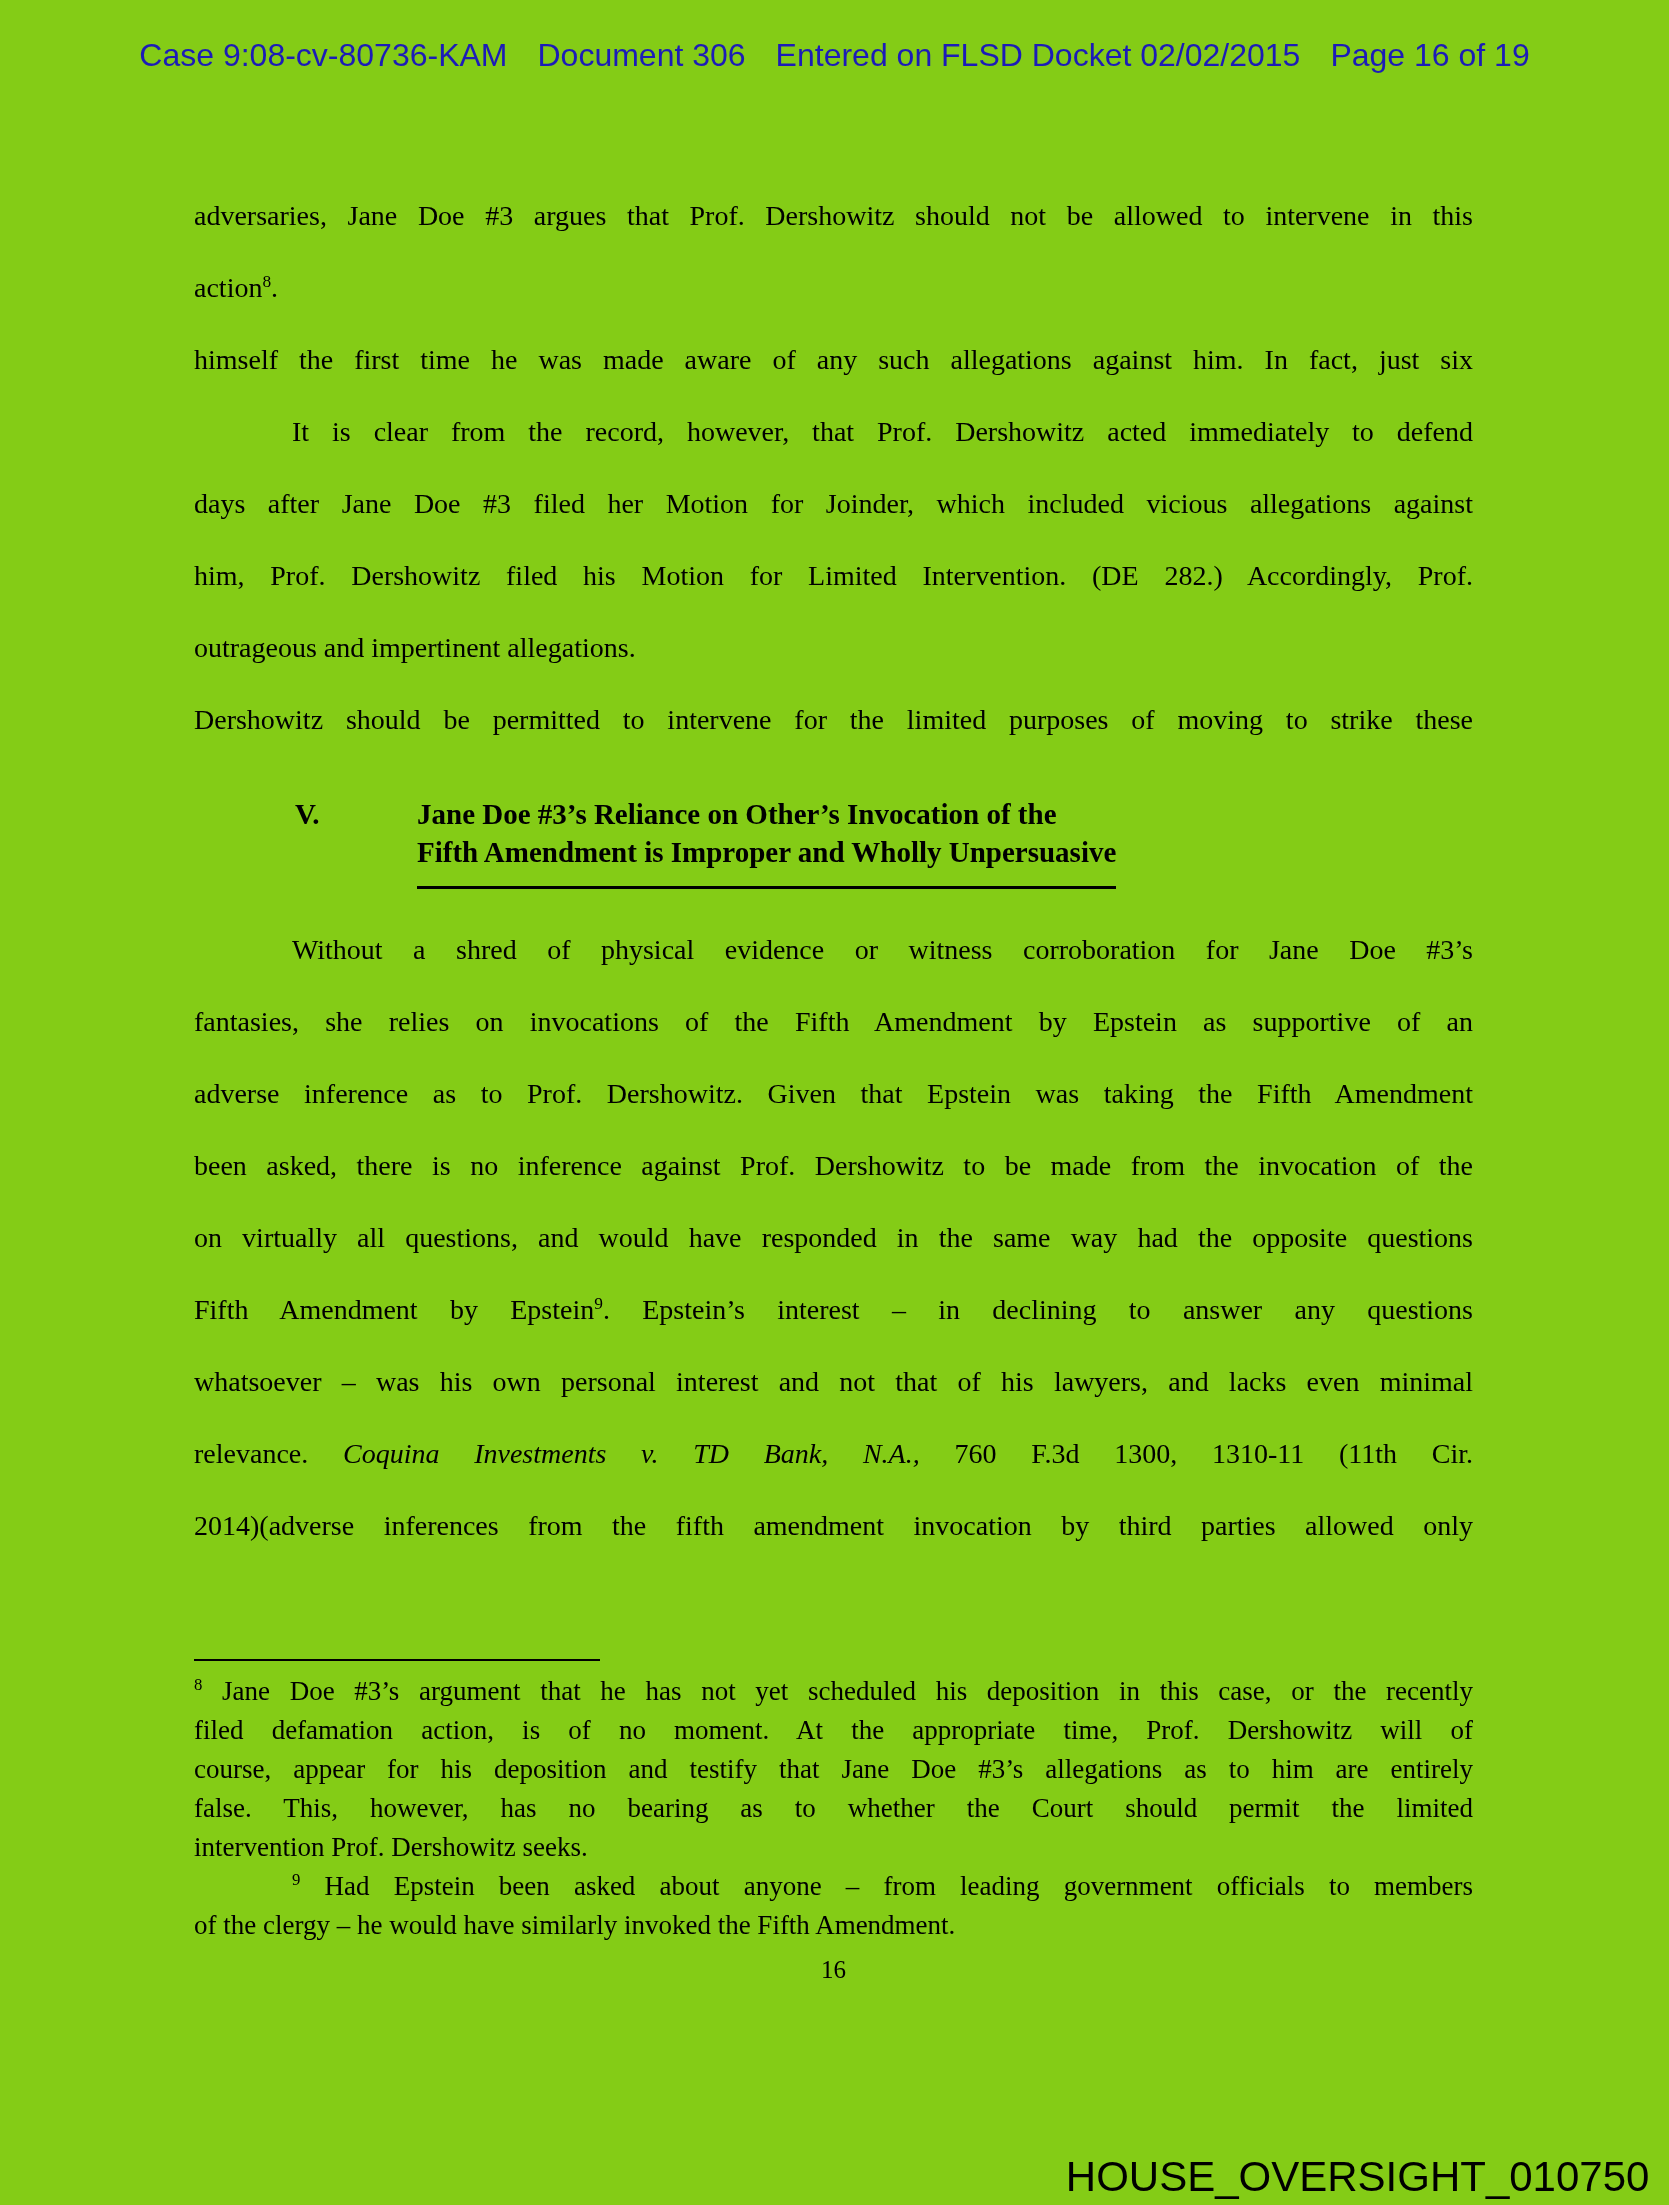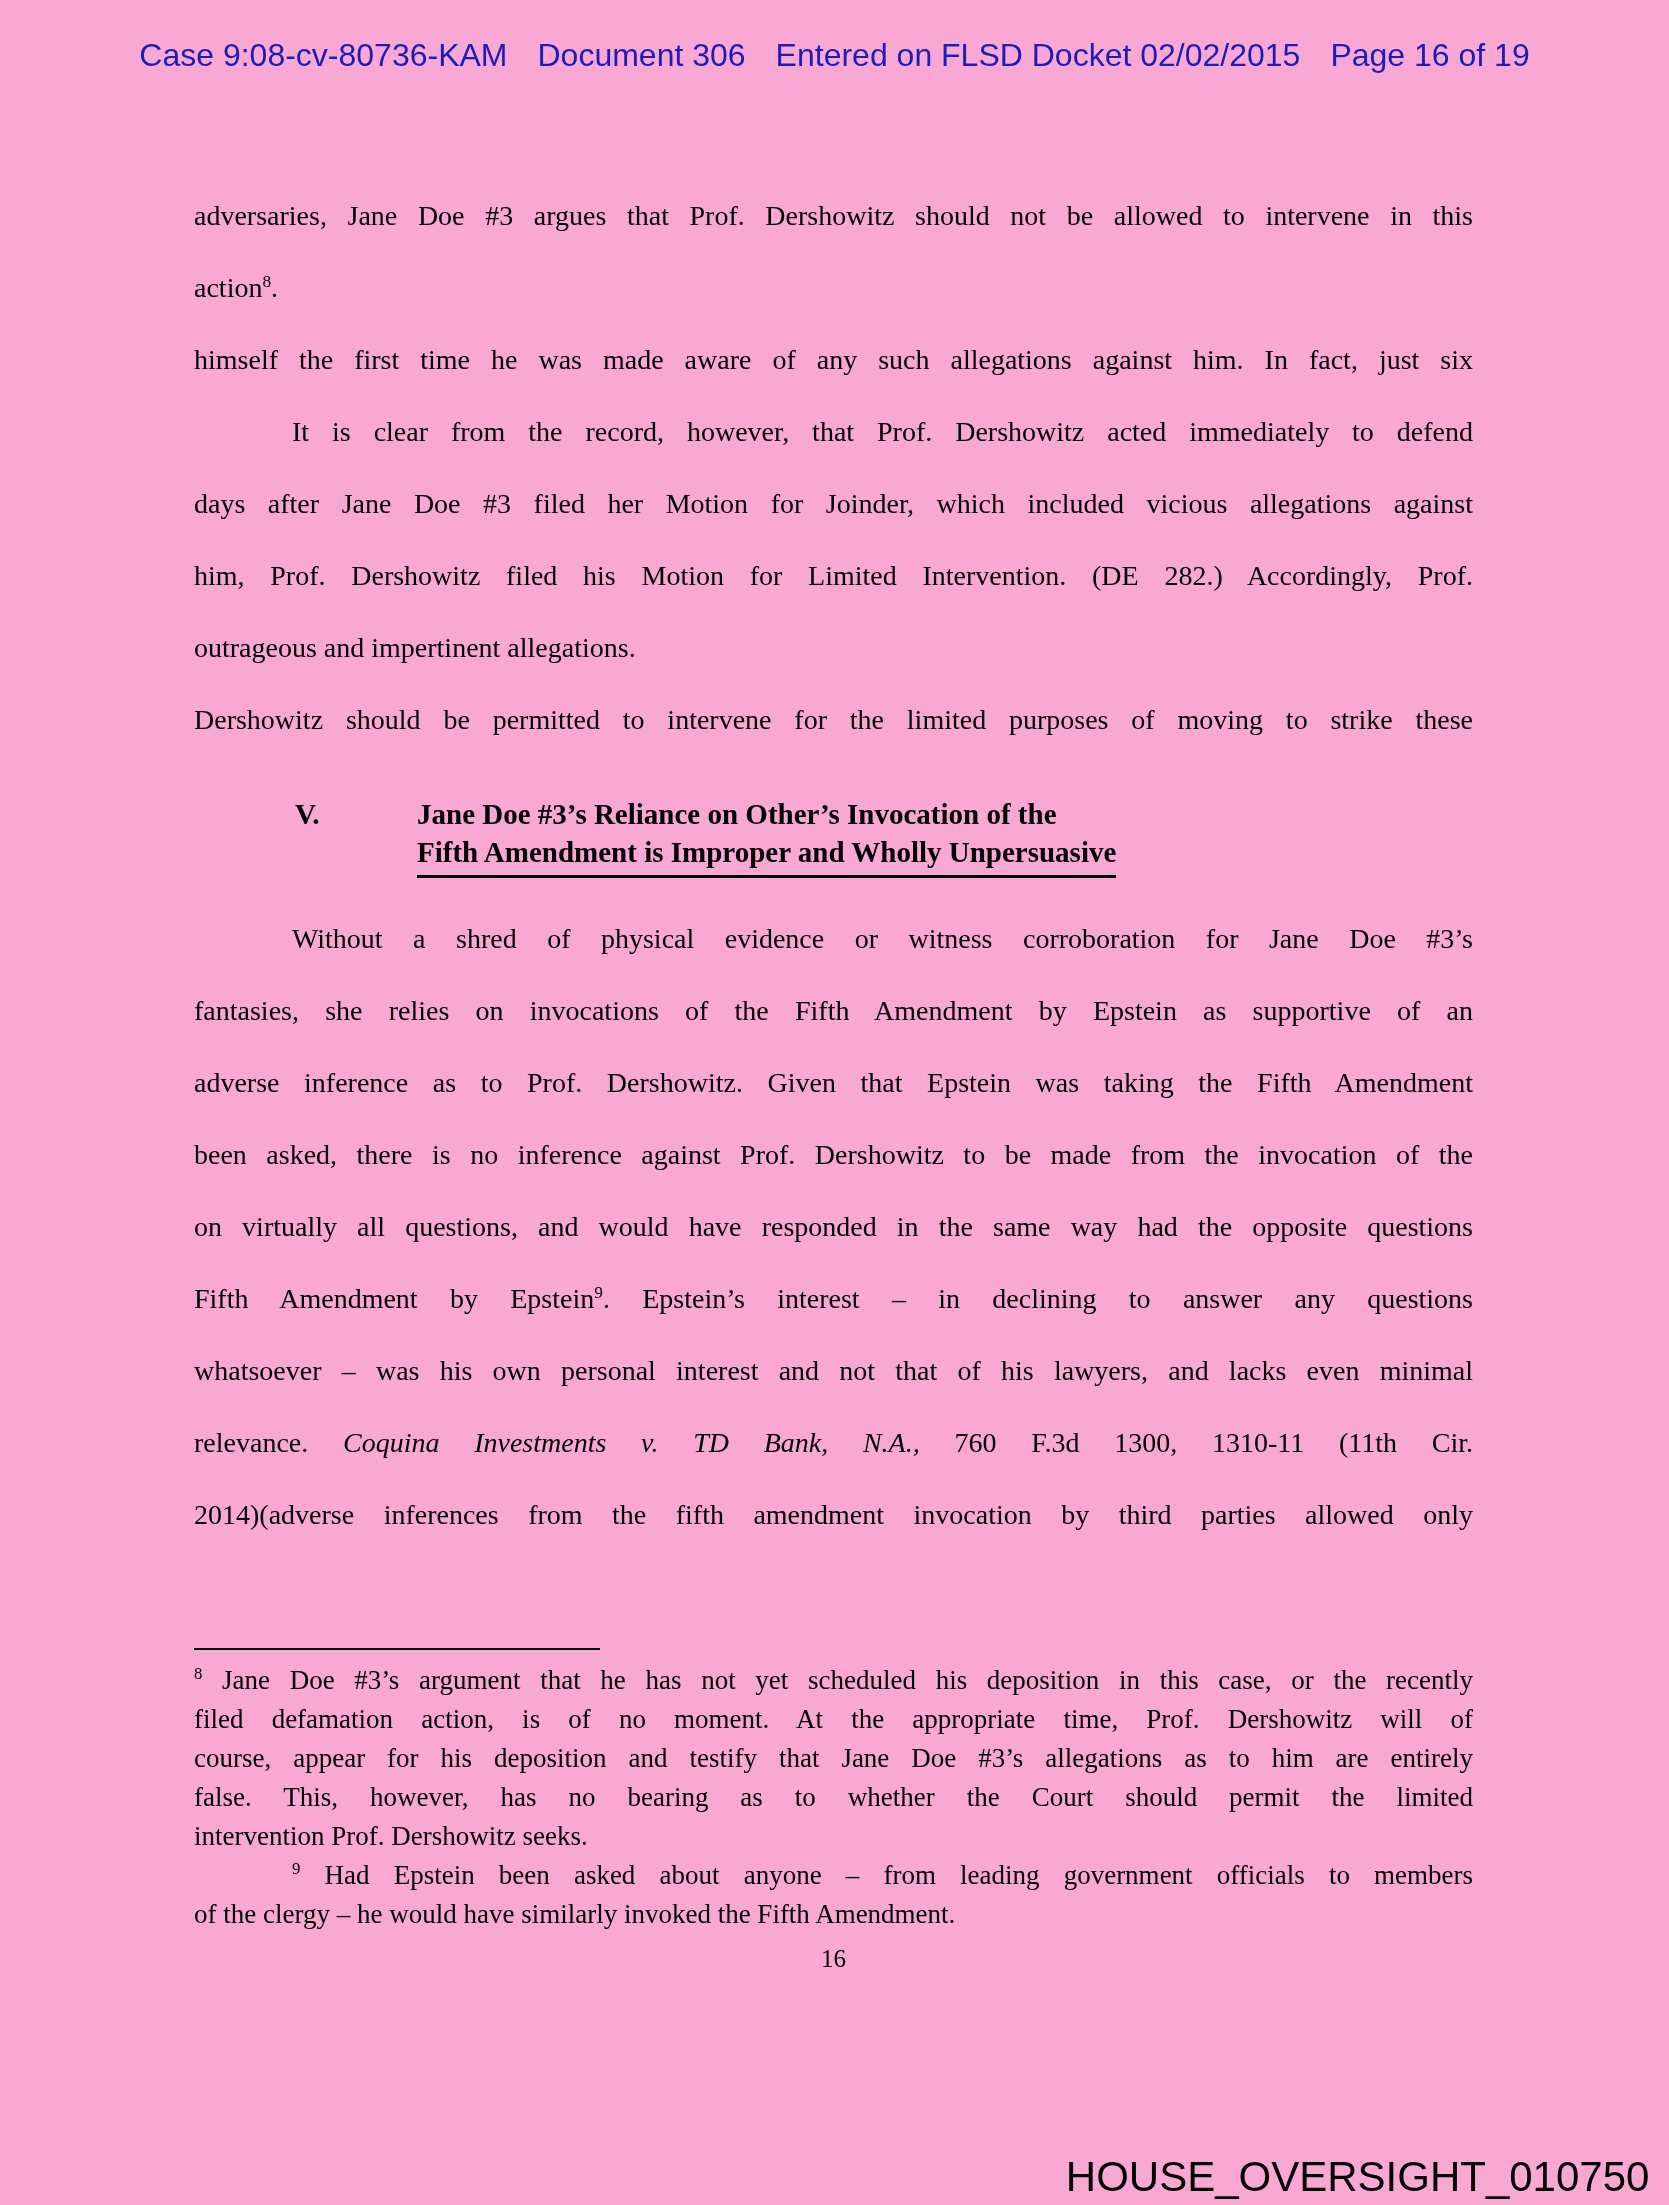--- a/index.html
+++ b/index.html
@@ -75,21 +75,21 @@
     width: 101px;
     margin-left: 101px;
   }
   .h-lines {
     flex: 1;
     margin-left: 21px;
   }
   .h-underline {
     display: inline-block;
     border-bottom: 3.9px solid #000000;
-    padding-bottom: 4px;
+    padding-bottom: 15px;
   }
   .para.after-heading {
     margin-top: 25px;
   }
   
   .fn-rule {
     margin-top: 97px;
     width: 406px;
     height: 0;
     border-top: 2.6px solid #000000;
@@ -115,21 +115,21 @@
     right: 19.6px;
     font-family: "Liberation Sans", sans-serif;
     font-size: 42px;
     line-height: 39px;
     white-space: nowrap;
   }
 </style>
 </head>
 <body>
 
-<div class="page" style="background: #f9a8d4;">
+<div class="page" style="background: #84cc16;">
 
   <div class="header" style="color: rgb(28, 28, 184);">
     <span>Case 9:08-cv-80736-KAM</span>
     <span>Document 306</span>
     <span>Entered on FLSD Docket 02/02/2015</span>
     <span>Page 16 of 19</span>
   </div>
 
   <div class="content">
     <div id="body-blocks">

